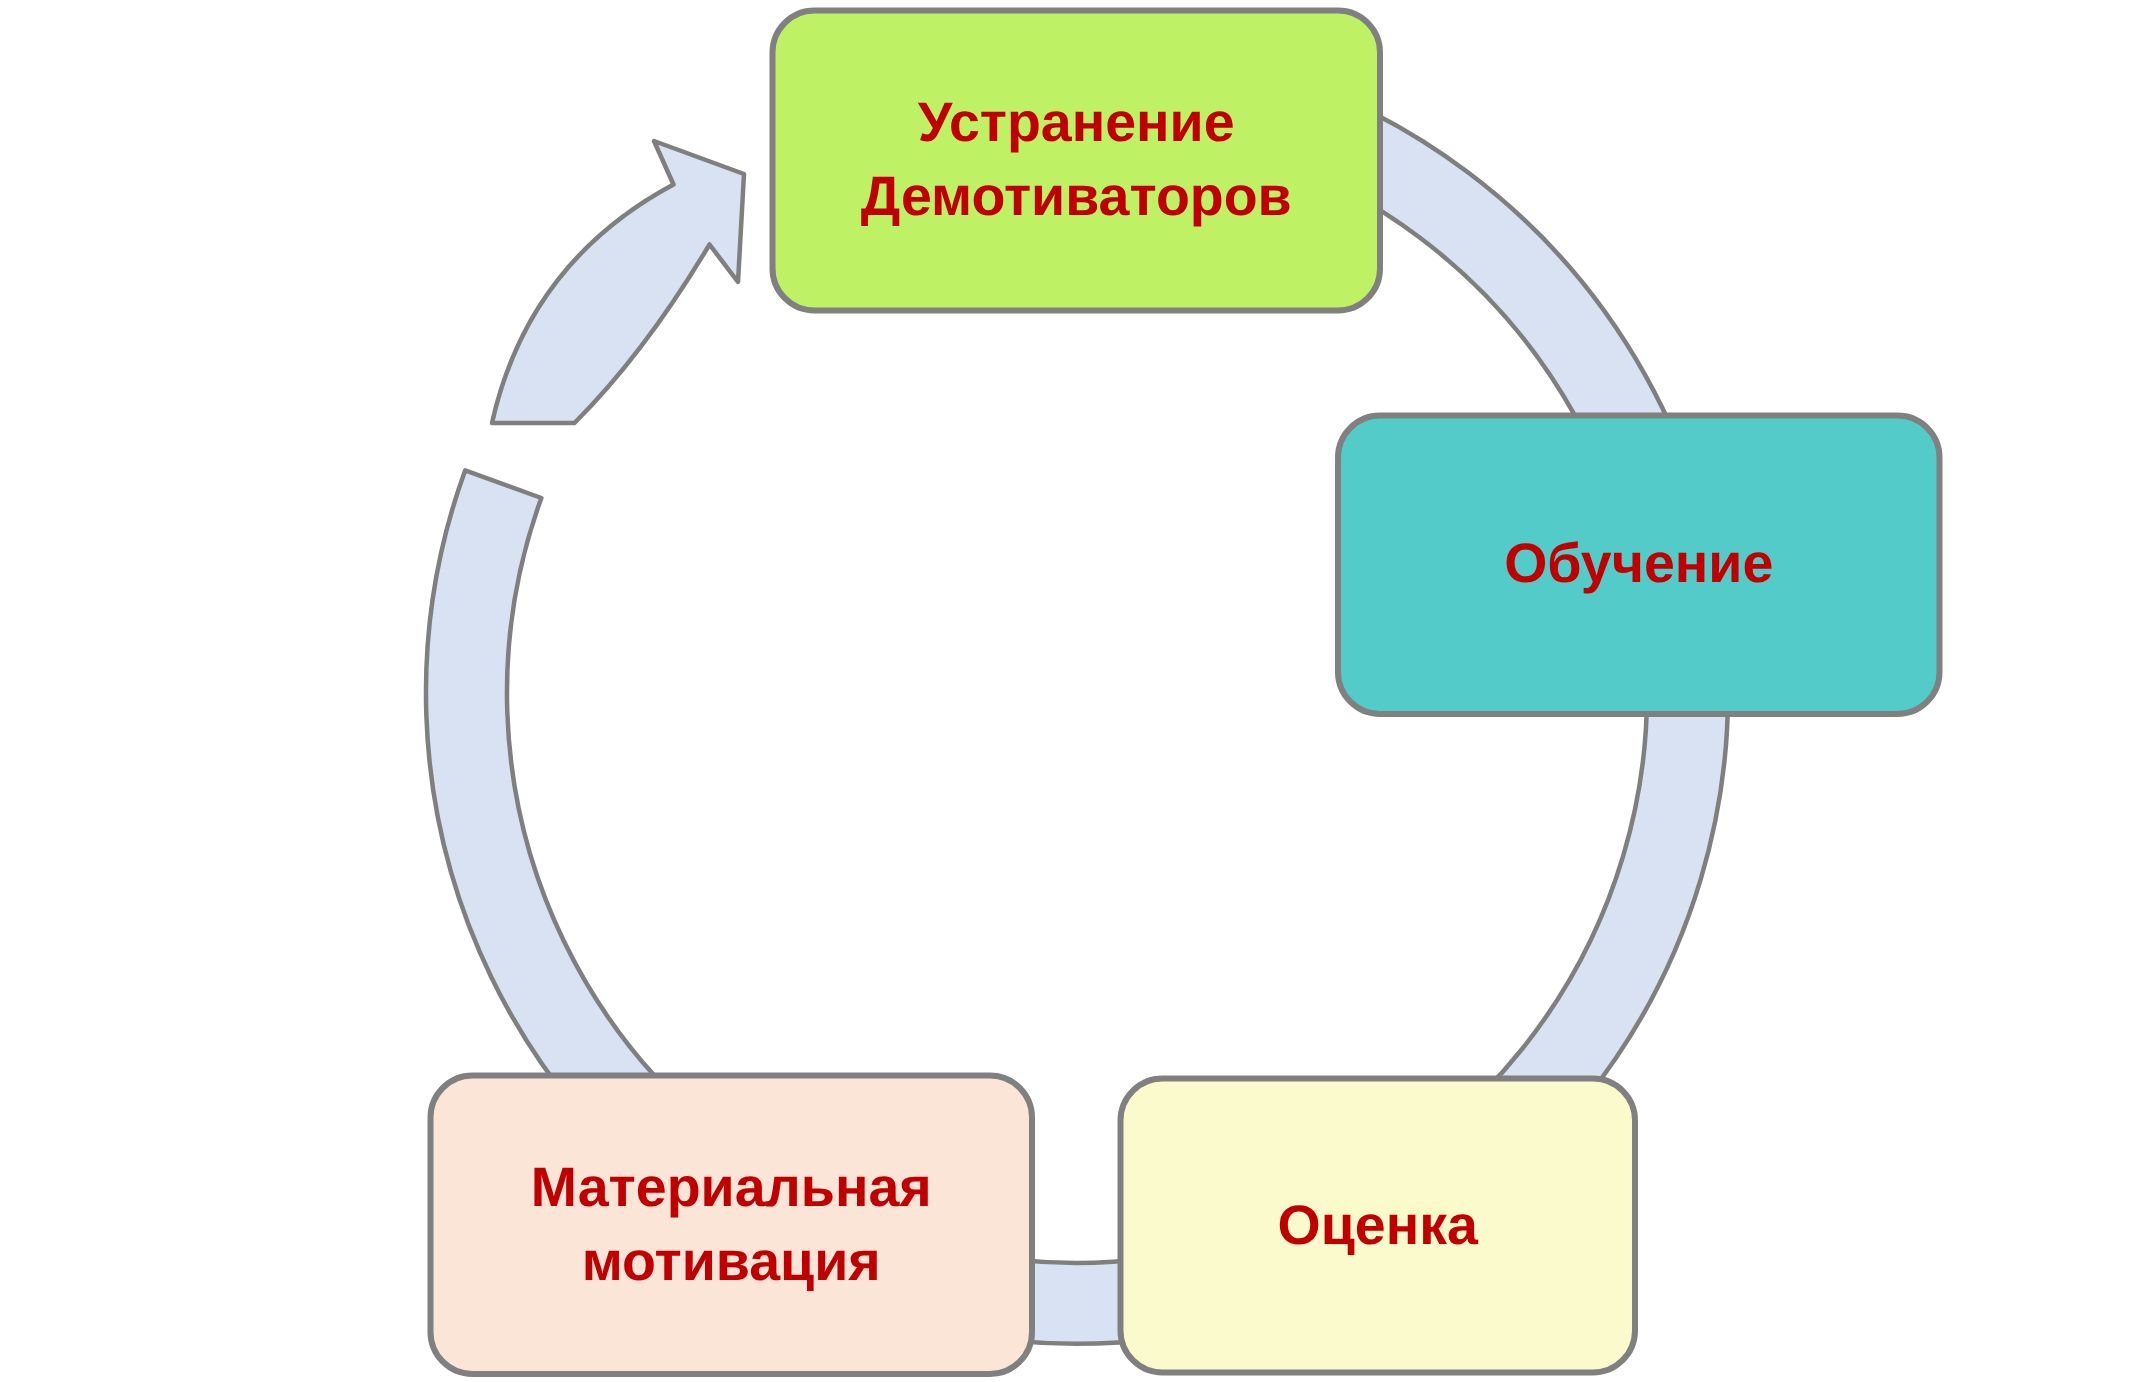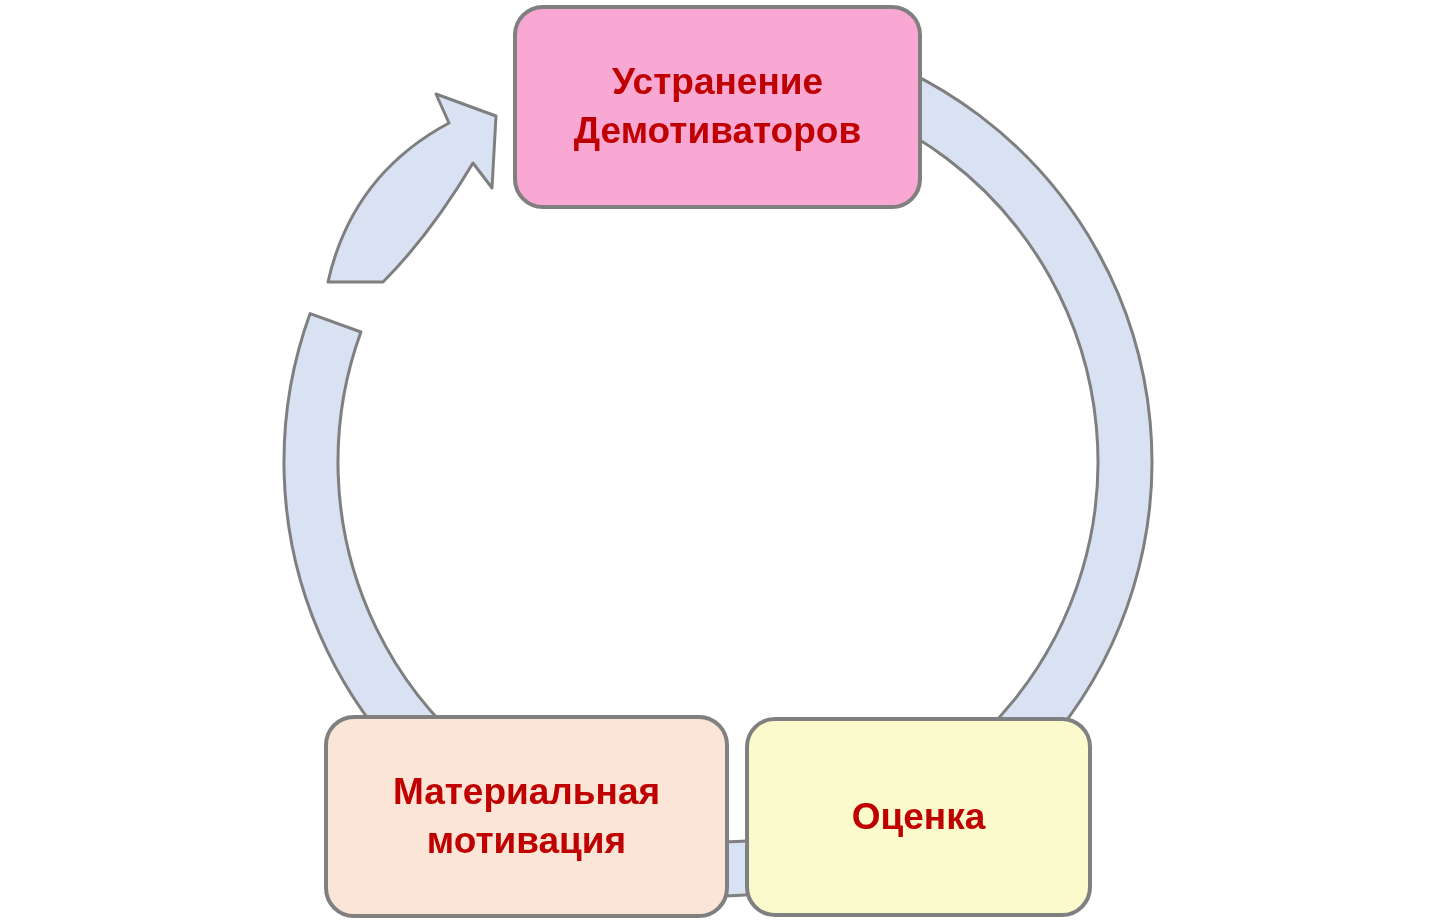--- a/index.html
+++ b/index.html
@@ -45,27 +45,30 @@
 
 <div class="canvas">
 
   <svg class="ring-svg" viewBox="0 0 1437 921" xmlns="http://www.w3.org/2000/svg">
 
     <path d="M 830.4 42.7 A 434 434 0 1 1 310.1 313.6 L 360.9 332 A 380 380 0 1 0 816.3 94.9 Z" stroke-width="3" stroke-linejoin="round" fill="#D9E2F2" stroke="#7F7F7F"></path>
 
     <path d="M 328 282 Q 352 175 449 123 L 436 94 L 496 116 L 492 188 L 473 163 Q 430 235 383 282 Z" stroke-width="3" stroke-linejoin="round" fill="#D9E2F2" stroke="#7F7F7F"></path>
   </svg>
 
-  <div class="node node-top" style="background-color: #f9a8d4; border-color: rgb(128, 128, 128); color: rgb(192, 0, 0);">
+  <div class="node node-top" style="background-color: #bef264; border-color: rgb(128, 128, 128); color: rgb(192, 0, 0);">
     <span class="node-label">Устранение Демотиваторов</span>
   </div>
 
+  <div class="node node-right" style="background-color: rgb(83, 203, 201); border-color: rgb(128, 128, 128); color: rgb(192, 0, 0);">
+    <span class="node-label">Обучение</span>
+  </div>
 
   <div class="node node-bottom-right" style="background-color: rgb(251, 250, 205); border-color: rgb(128, 128, 128); color: rgb(192, 0, 0);">
     <span class="node-label">Оценка</span>
   </div>
 
-  <div class="node node-bottom-left" style="background-color: rgb(250, 229, 215); border-color: rgb(128, 128, 128); color: rgb(192, 0, 0); margin-left: 39px;">
+  <div class="node node-bottom-left" style="background-color: rgb(250, 229, 215); border-color: rgb(128, 128, 128); color: rgb(192, 0, 0);">
     <span class="node-label">Материальная мотивация</span>
   </div>
 
 
 </div>
 
 </body></html>

